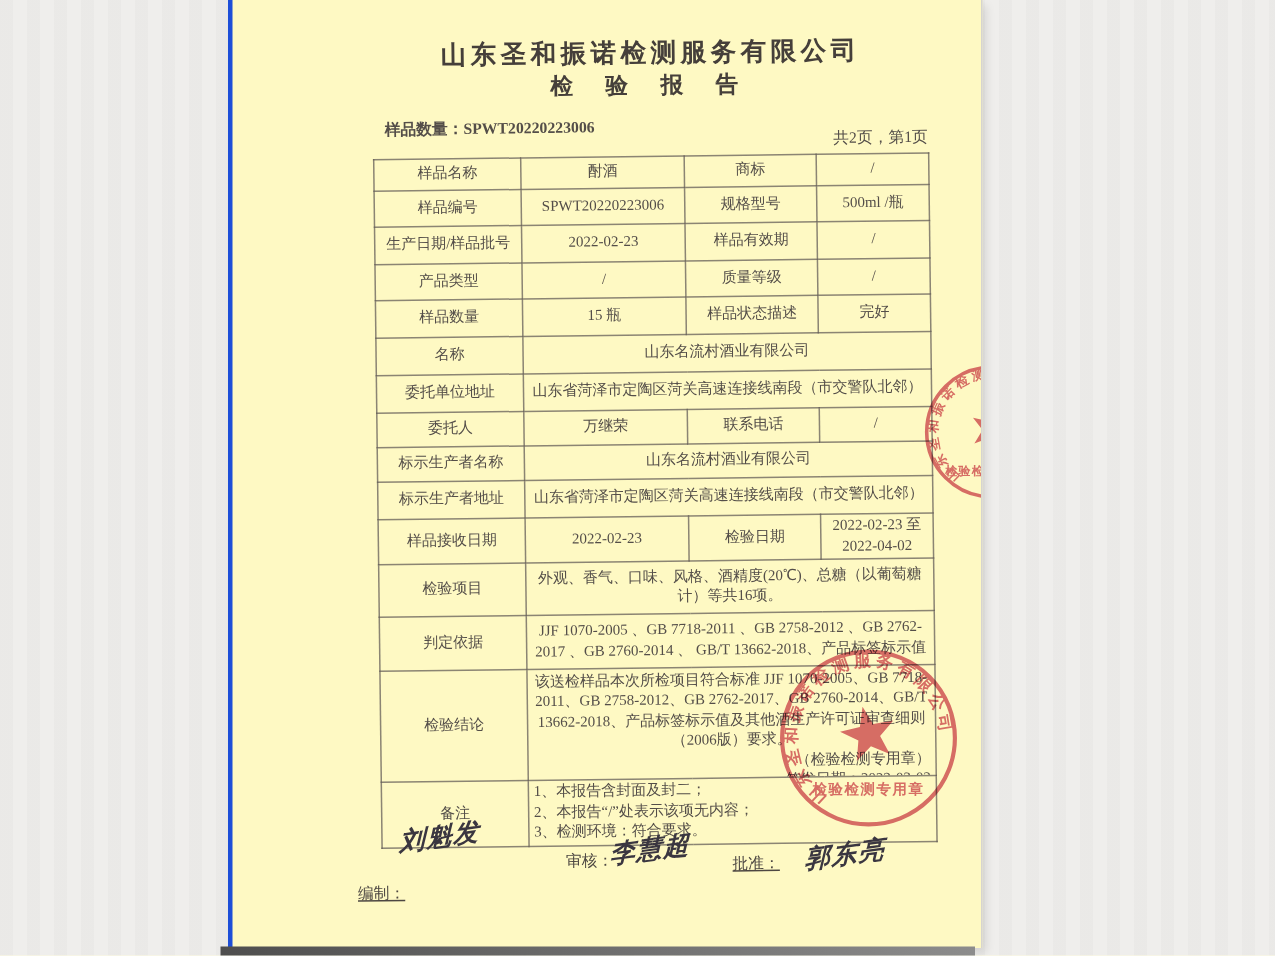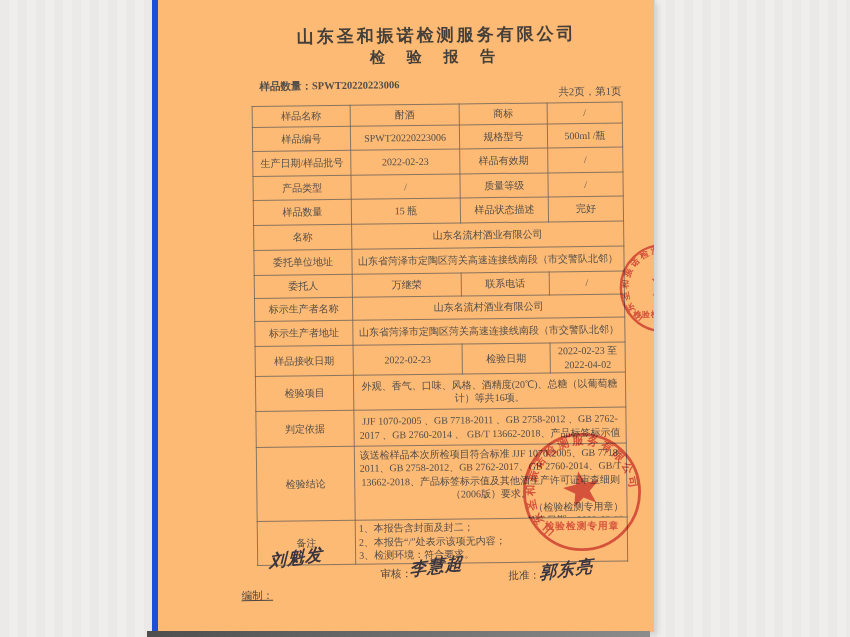--- a/index.html
+++ b/index.html
@@ -6,23 +6,23 @@
   html,body { width:850px; height:637px; overflow:hidden; }
   body {
     position:relative;
     background:#efeeec;
     background-image:repeating-linear-gradient(90deg, rgba(0,0,0,.02) 0 9px, rgba(255,255,255,.02) 9px 18px);
     font-family:"Liberation Serif", serif;
     color:#544e49;
   }
   .paper {
     position:absolute; left:152px; top:0; width:503px; height:632px;
-    background:#fdba74;
+    background:#fef9c3;
     border-right:1px solid #d6d4d1;
-    border-left:6px solid #1d4ed8;
+    border-left:3px solid #1d4ed8;
     box-shadow:3px 3px 6px rgba(0,0,0,.10);
     overflow:hidden;
   }
   .desk-band {
     position:absolute; left:147px; top:631px; width:503px; height:7px;
     background:linear-gradient(90deg,#4e4e4e,#8c8c8c);
   }
   .content { position:absolute; left:0; top:0; width:503px; height:632px;
     transform:rotate(-0.7deg); transform-origin:260px 300px; }
 
@@ -168,21 +168,21 @@
           <div class="remark-line">3、检测环境：符合要求。</div>
         </td>
       </tr>
     </tbody>
       </table>
 
     <div class="sig-label" style="left:80px; top:587px;text-decoration:underline;">编制：</div>
     <div class="sig-hand" style="left:108px; top:545px;">刘魁发</div>
     <div class="sig-label" style="left:219px; top:567px;">审核：</div>
     <div class="sig-hand" style="left:248px; top:555px;">李慧超</div>
-    <div class="sig-label" style="left:347px; top:570px;">批准：</div>
+    <div class="sig-label" style="left:330px; top:570px;text-decoration:underline;">批准：</div>
     <div class="sig-hand" style="left:378px; top:560px;">郭东亮</div>
   </div>
 
   <svg class="stamp" style="left:360px; top:428px;" width="128" height="128" viewBox="0 0 120 120">
     <defs>
       <path id="arcBig" d="M60,60 m-45,0 a45,45 0 1,1 90,0 a45,45 0 1,1 -90,0" fill="none"></path>
     </defs>
     <circle cx="60" cy="60" r="54" stroke-width="2.6"></circle>
     <g transform="rotate(-55 60 60)">
       <text font-size="10.5" letter-spacing="2.6">

